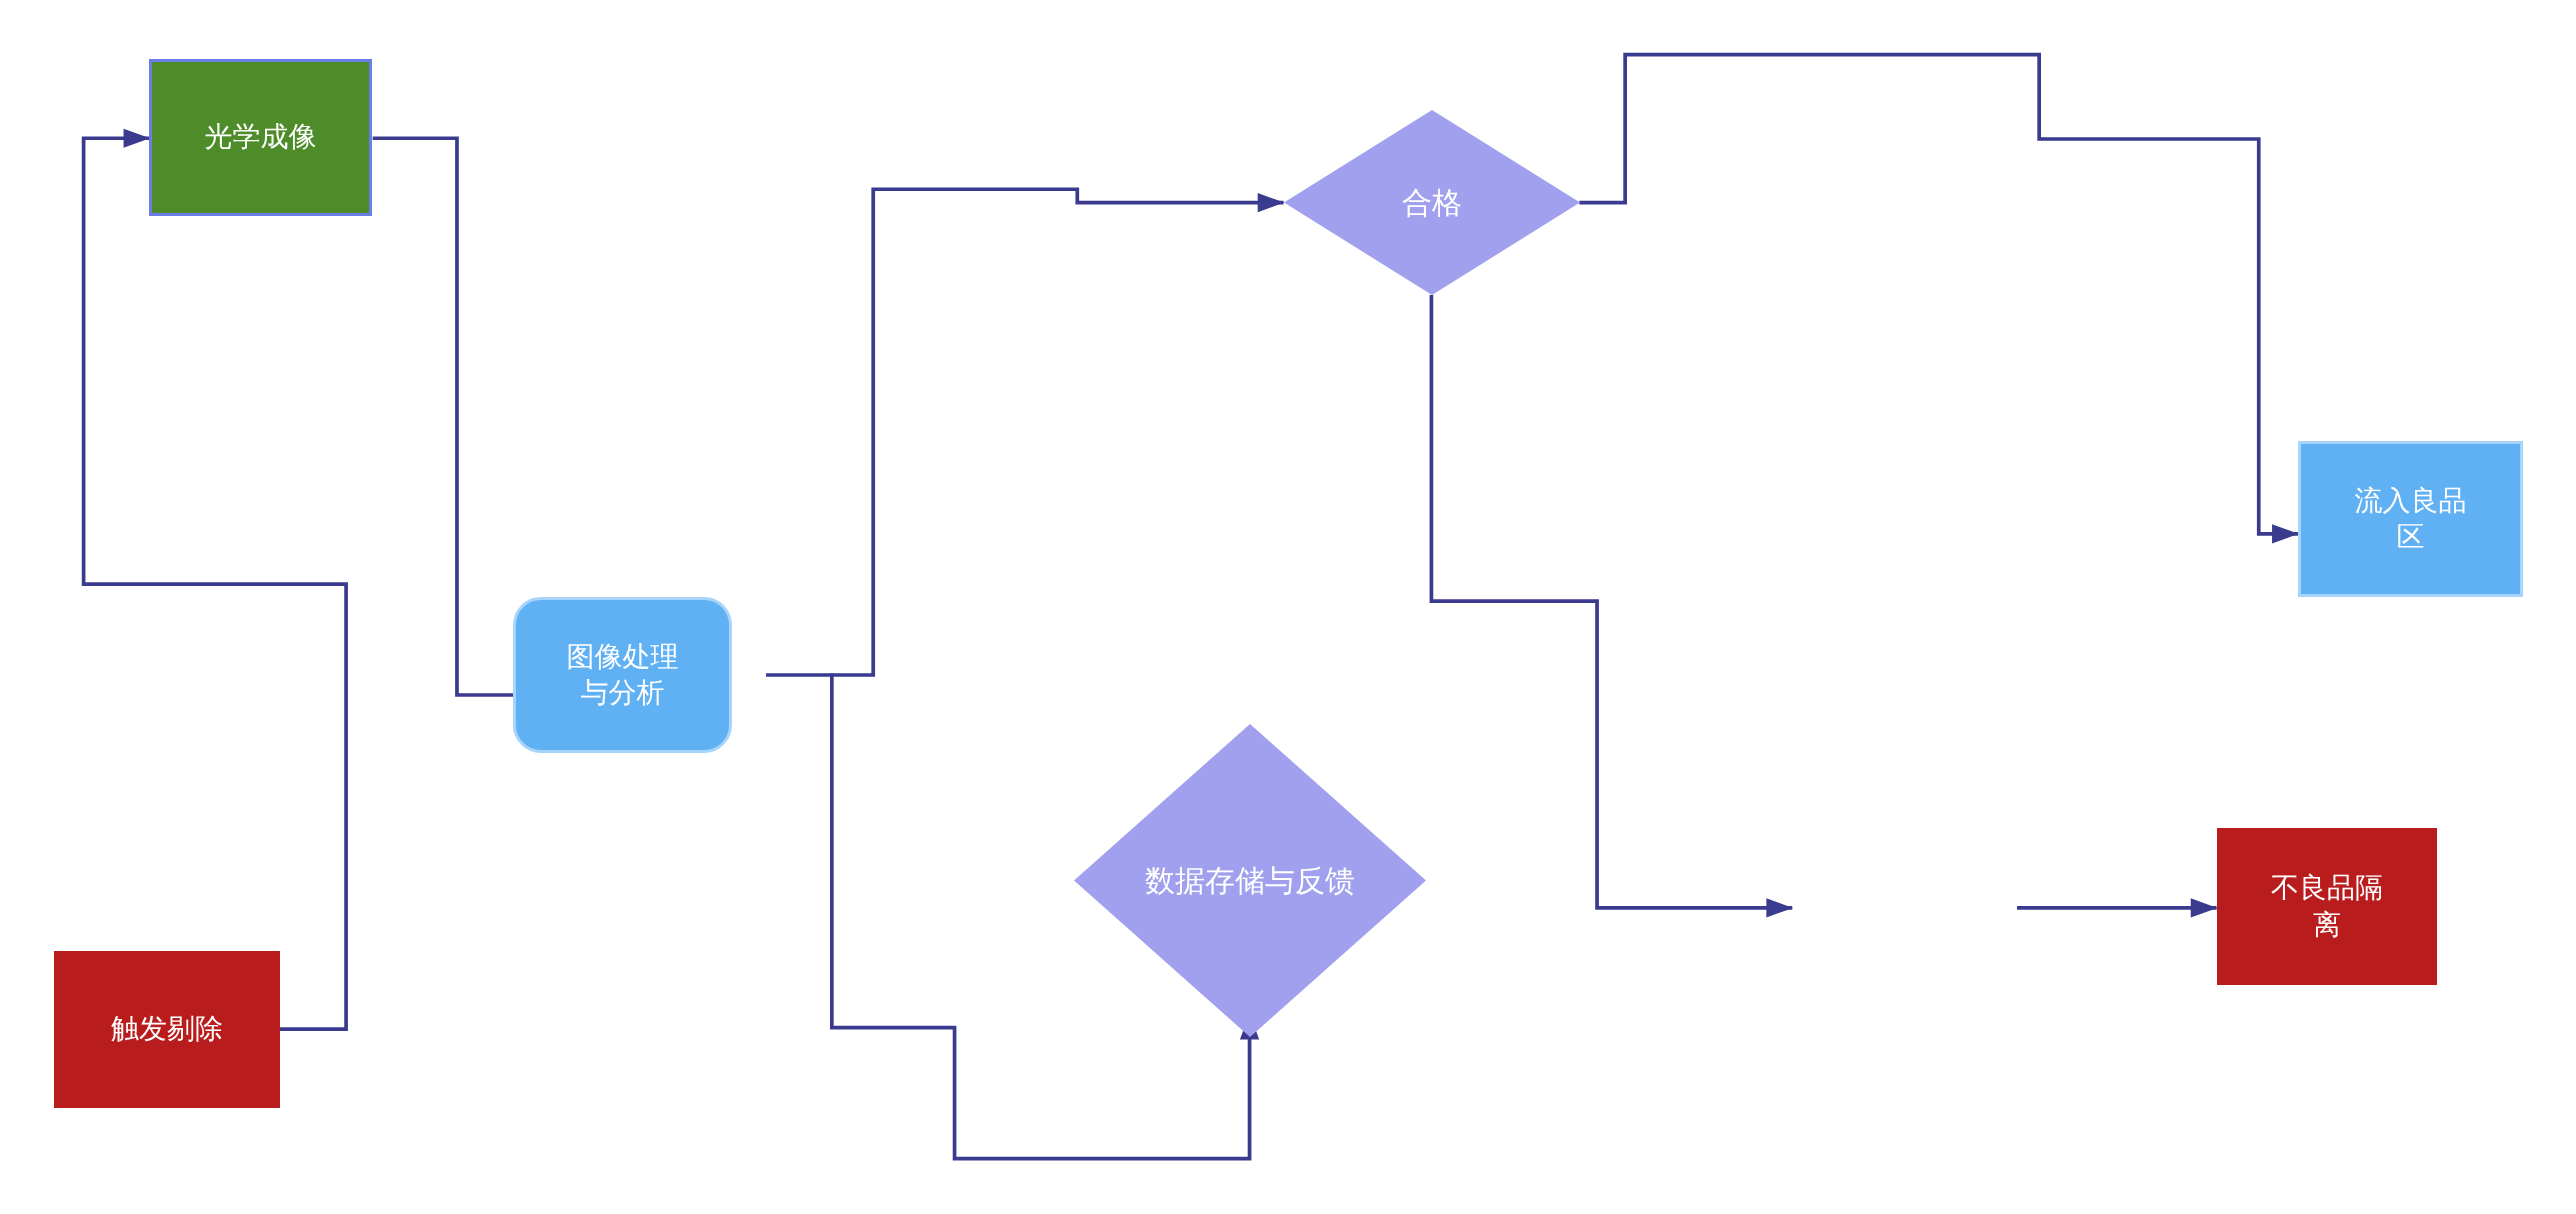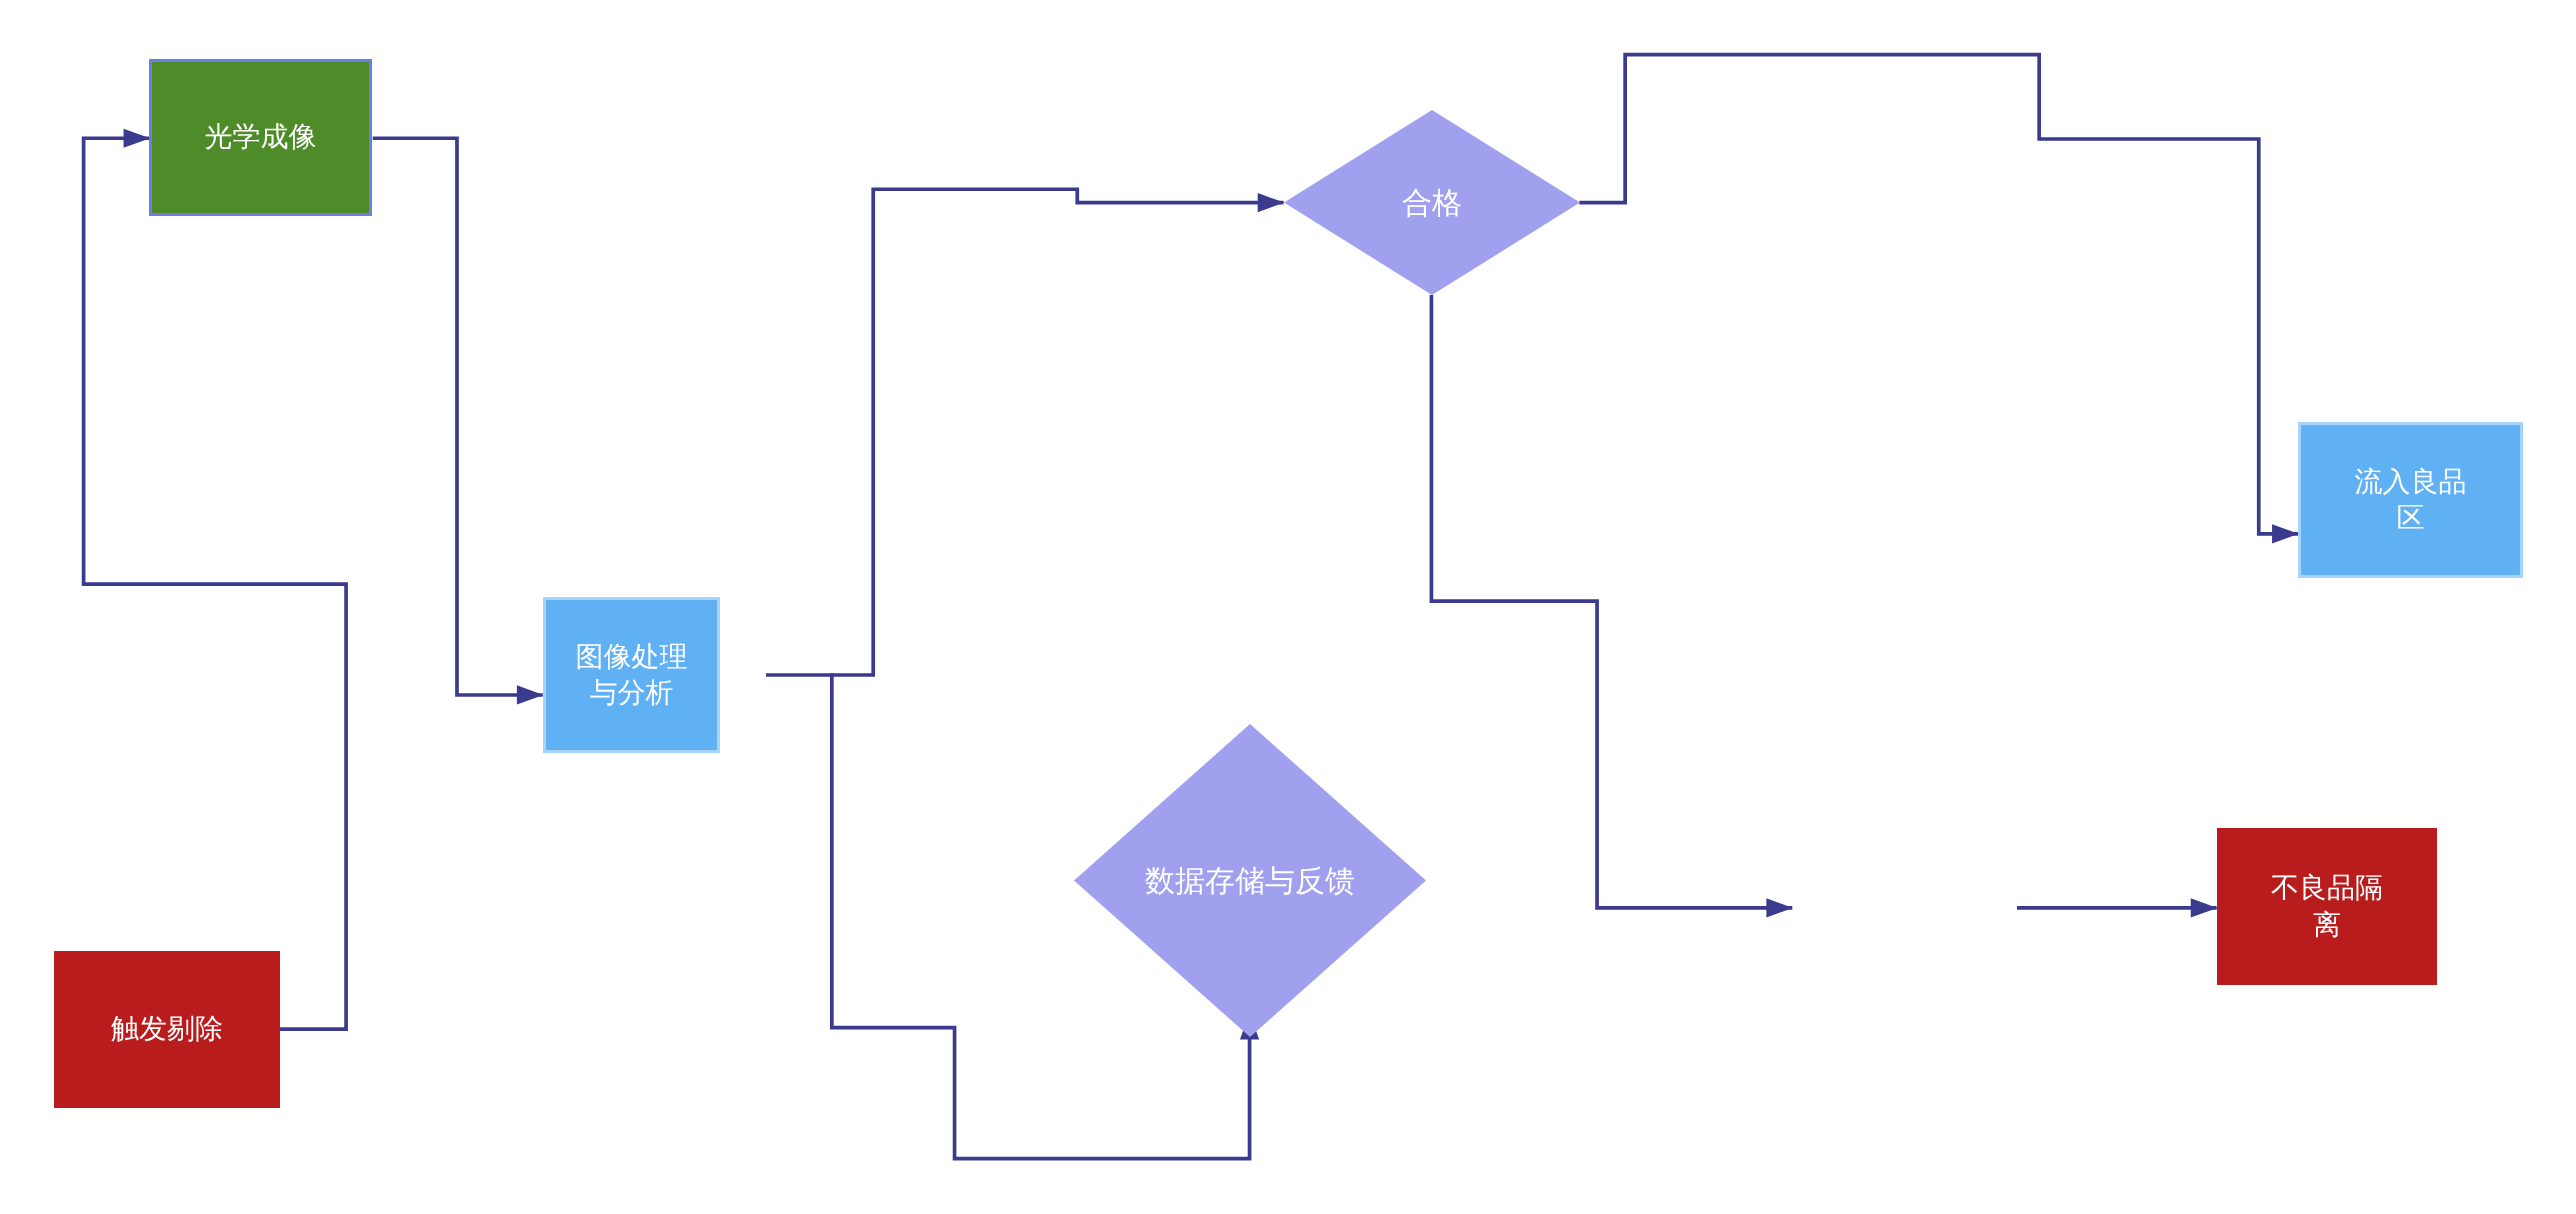--- a/index.html
+++ b/index.html
@@ -51,28 +51,28 @@
 
     <polyline points="2728,1228 2998,1228" marker-end="url(#arrow)"></polyline>
 
     <polyline points="1125,911 1125,1390 1291,1390 1291,1567 1690,1567 1690,1371" marker-end="url(#arrow)"></polyline>
   </svg>
 
   <div class="node indigo" style="left:54px;top:951px;width:226px;height:157px;">触发剔除</div>
 
   <div class="node green" style="left:149px;top:59px;width:223px;height:157px;">光学成像</div>
 
-  <div class="node lightblue" style="left:543px;top:597px;width:177px;height:156px;">图像处理
+  <div class="node lightblue" style="left:513px;top:597px;width:219px;height:156px;border-radius:28px;">图像处理
 与分析</div>
 
   <div class="node diamond" style="left:1284px;top:110px;width:296px;height:185px;">合格</div>
 
   <div class="node diamond" style="left:1074px;top:724px;width:352px;height:313px;">数据存储与反馈</div>
 
-  <div class="node lightblue" style="left:2298px;top:422px;width:225px;height:156px;font-family:Liberation Serif, serif;">流入良品
+  <div class="node lightblue" style="left:2298px;top:441px;width:225px;height:156px;font-family:Liberation Serif, serif;">流入良品
 区</div>
 
 
   <div class="node indigo" style="left:2217px;top:828px;width:220px;height:157px;">不良品隔
 离</div>
 
 </div>
 
 
 </body></html>

